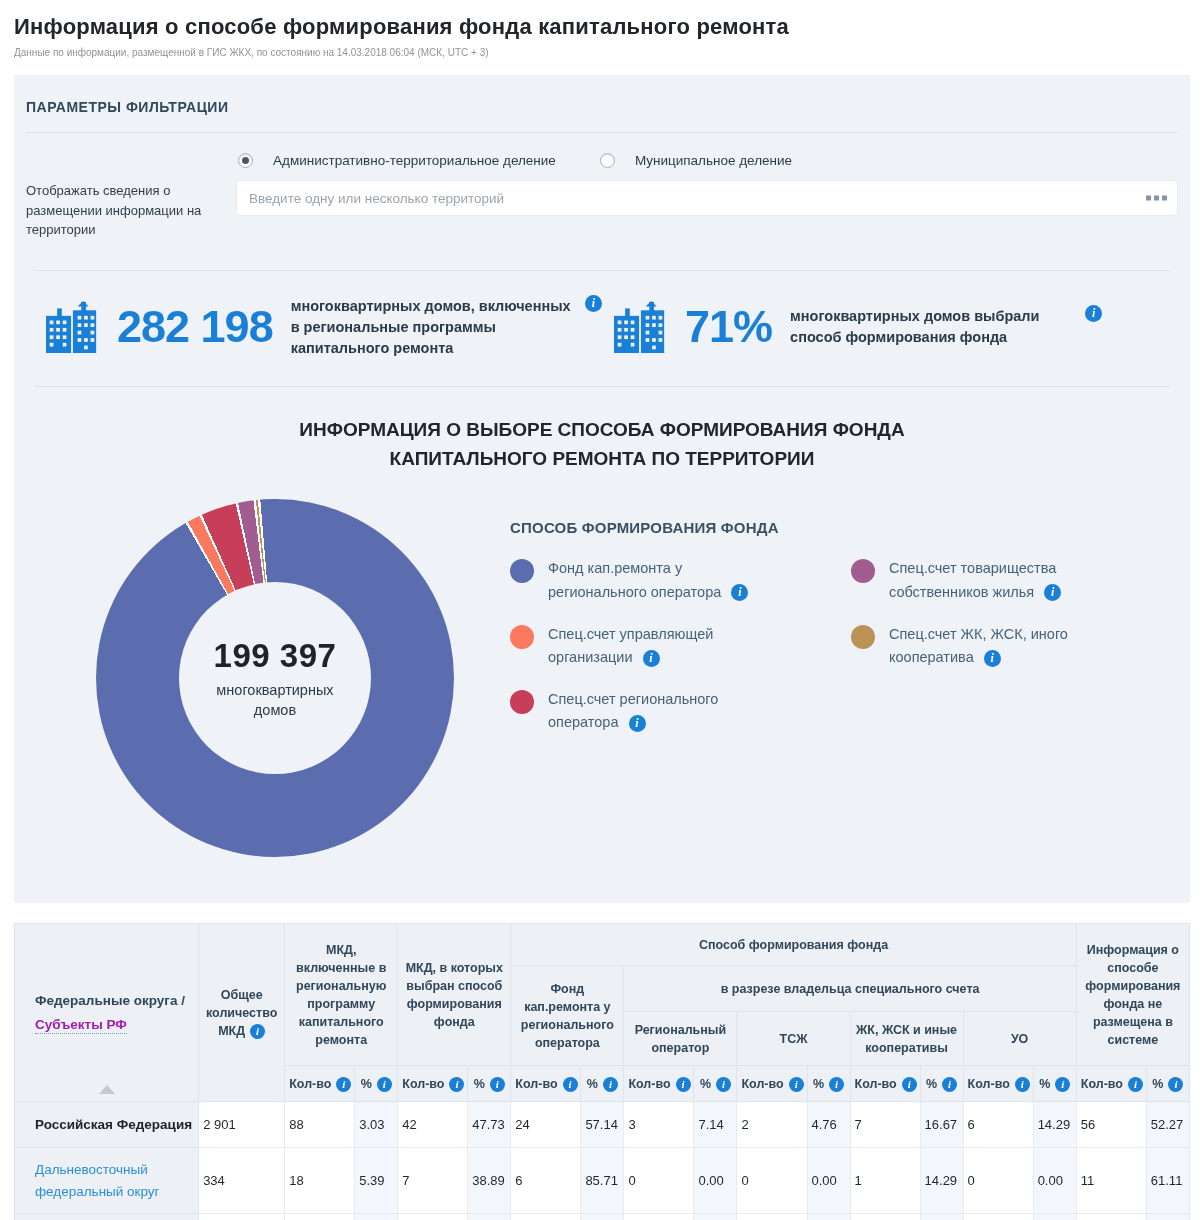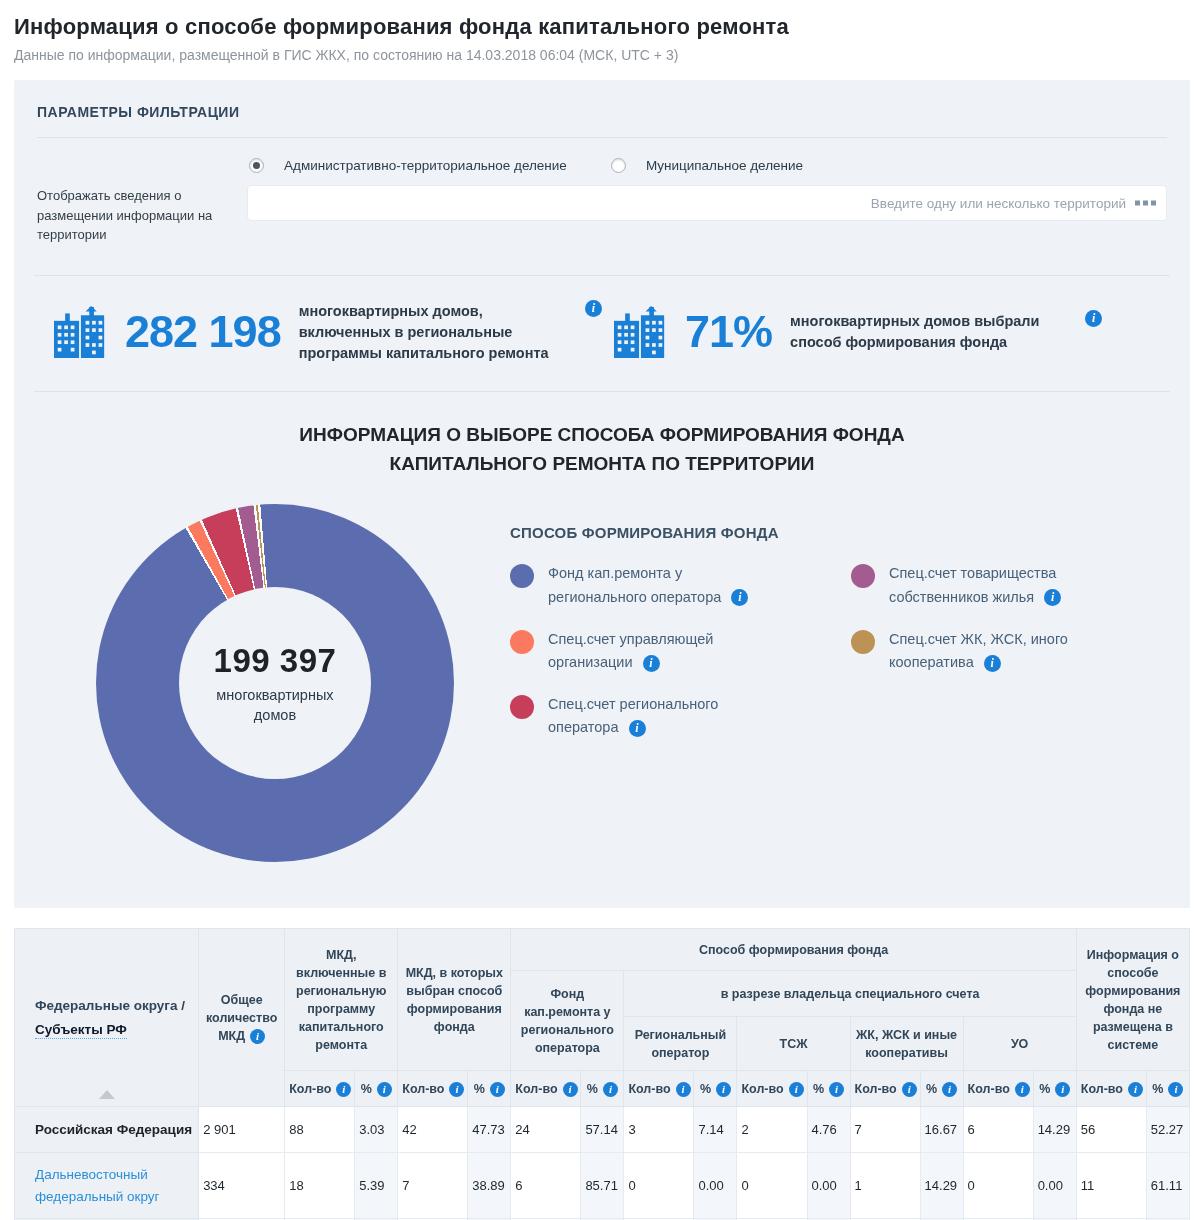--- a/index.html
+++ b/index.html
@@ -6,44 +6,44 @@
   html,body { margin:0; padding:0; }
   body {
     width:1204px; height:1220px; overflow:hidden;
     background:#ffffff;
     font-family:"Liberation Sans", sans-serif;
     padding:0 14px;
   }
   h1[data-name="page-title"] {
     margin:14px 0 7px; font-size:22px; font-weight:700; color:#20262b; letter-spacing:.2px;
   }
-  .subtitle { font-size:14px; color:#8d949b; margin-bottom:17px; }
+  .subtitle { font-size:10px; color:#8d949b; margin-bottom:17px; }
 
   .panel { background:#eff2f6; border-radius:2px; }
   .divider { border-top:1px solid #dde3ea; margin:0 20px; }
 
   
-  .sec-filter { padding:24px 23px 30px; }
+  .sec-filter { padding:24px 12px 30px; }
   .filter-heading { font-size:14px; font-weight:700; color:#33475c; letter-spacing:.5px; margin-bottom:17px; }
   .heading-divider { border-top:1px solid #dde3ea; margin-bottom:20px; }
   .filter-row { display:flex; }
   .filter-label { flex:0 0 198px; margin-right:12px; font-size:13px; color:#333e49; line-height:1.5; padding-top:28px; }
   .filter-controls { flex:1; }
   .radio-row { display:flex; gap:44px; margin-bottom:12px; margin-left:2px; }
   .radio { display:flex; align-items:center; gap:20px; font-size:13.5px; color:#2e3d4c; cursor:pointer; }
   .radio-circle { width:15px; height:15px; border-radius:50%; background:#fff; border:1px solid #a9b2bb; position:relative; box-shadow:inset 0 1px 2px rgba(0,0,0,.15); flex:0 0 15px; }
   .radio-circle.checked::after { content:""; position:absolute; inset:3px; border-radius:50%; background:#4c5560; }
   .territory-input-wrap { position:relative; }
-  .territory-input { width:100%; height:36px; border:1px solid #e7ebf0; border-radius:4px; padding:0 40px 0 12px; font-family:"Liberation Sans",sans-serif; font-size:13.5px; color:#333; background:#fff; outline:none;text-align:right; }
+  .territory-input { width:100%; height:36px; border:1px solid #e7ebf0; border-radius:4px; padding:0 40px 0 12px; font-family:"Liberation Sans",sans-serif; font-size:13.5px; color:#333; background:#fff; outline:none; }
   .territory-input::placeholder { color:#9aa4ae; }
   .ellipsis-btn { position:absolute; right:11px; top:50%; transform:translateY(-50%); display:flex; gap:3px; cursor:pointer; padding:4px 0; }
   .ellipsis-btn i { width:5px; height:5px; background:#8494a6; display:block; }
 
   
-  .sec-stats { display:flex; padding:25px 28px 27px; }
+  .sec-stats { display:flex; padding:25px 20px 27px; }
   .stat { flex:1; display:flex; align-items:center; }
   .stat-icon { margin-left:10px; flex:0 0 auto; display:block; }
   .stat-value { font-size:45px; font-weight:700; color:#1a7fd6; margin:0 18px 0 17px; letter-spacing:-1px; white-space:nowrap; }
   .stat-desc { font-size:14.5px; font-weight:700; color:#2c3a49; line-height:1.45; max-width:312px; position:relative; padding-right:26px; }
   .stat-desc .info-icon { position:absolute; top:-1px; right:0; }
 
   
   .sec-chart { padding:14px 20px 46px;border-radius:19px; }
   .chart-title { text-align:center; font-size:19px; font-weight:700; color:#20262b; line-height:1.55; margin:14px 40px 26px; }
   .chart-body { display:flex; padding-left:62px; }
@@ -63,21 +63,21 @@
   .info-icon.tbl { width:15px; height:15px; line-height:15px; font-size:11px; margin-left:5px; }
 
   
   .data-table { border-collapse:collapse; width:100%; margin-top:20px; table-layout:fixed; }
   .data-table th { background:#edf1f5; border:1px solid #dfe5ec; font-size:12.5px; font-weight:700; color:#32465a; text-align:center; vertical-align:middle; padding:5px 4px; line-height:1.45; }
   .th-method { height:42px; }
   .th-special { height:46px; }
   .th-owner th, th.th-owner { height:54px; }
   .subhead th { height:36px; white-space:nowrap; }
   .th-name { text-align:left !important; padding-left:20px !important; position:relative; font-size:13.5px !important; line-height:1.8 !important; }
-  .dotted-link { color:#0f172a; text-decoration:none; border-bottom:1px dotted #5aa8e0; padding-bottom:1px; cursor:pointer; }
+  .dotted-link { color:#a21caf; text-decoration:none; border-bottom:1px dotted #5aa8e0; padding-bottom:1px; cursor:pointer; }
   .sort-arrow { position:absolute; bottom:7px; left:50%; margin-left:-8px; width:0; height:0; border-left:8px solid transparent; border-right:8px solid transparent; border-bottom:9px solid #c2c9d0; cursor:pointer; }
   .data-table td { border:1px solid #e6ebf1; background:#fff; font-size:13px; color:#1f262c; vertical-align:middle; padding:4px; }
   .data-table td.pct { background:#f3f6fa; }
   .data-table td.td-name { background:#edf1f5; text-align:left; padding-left:20px; border-color:#dfe5ec; font-size:13.5px; }
   .row-total td { height:46px;margin-left:9px; }
   .row-region td { height:66px; }
   .name-bold { font-weight:700; color:#1d2328; }
   .region-link { color:#2a8fd8; text-decoration:none; line-height:1.6; display:inline-block; max-width:155px; cursor:pointer; }
 </style>
 </head>

